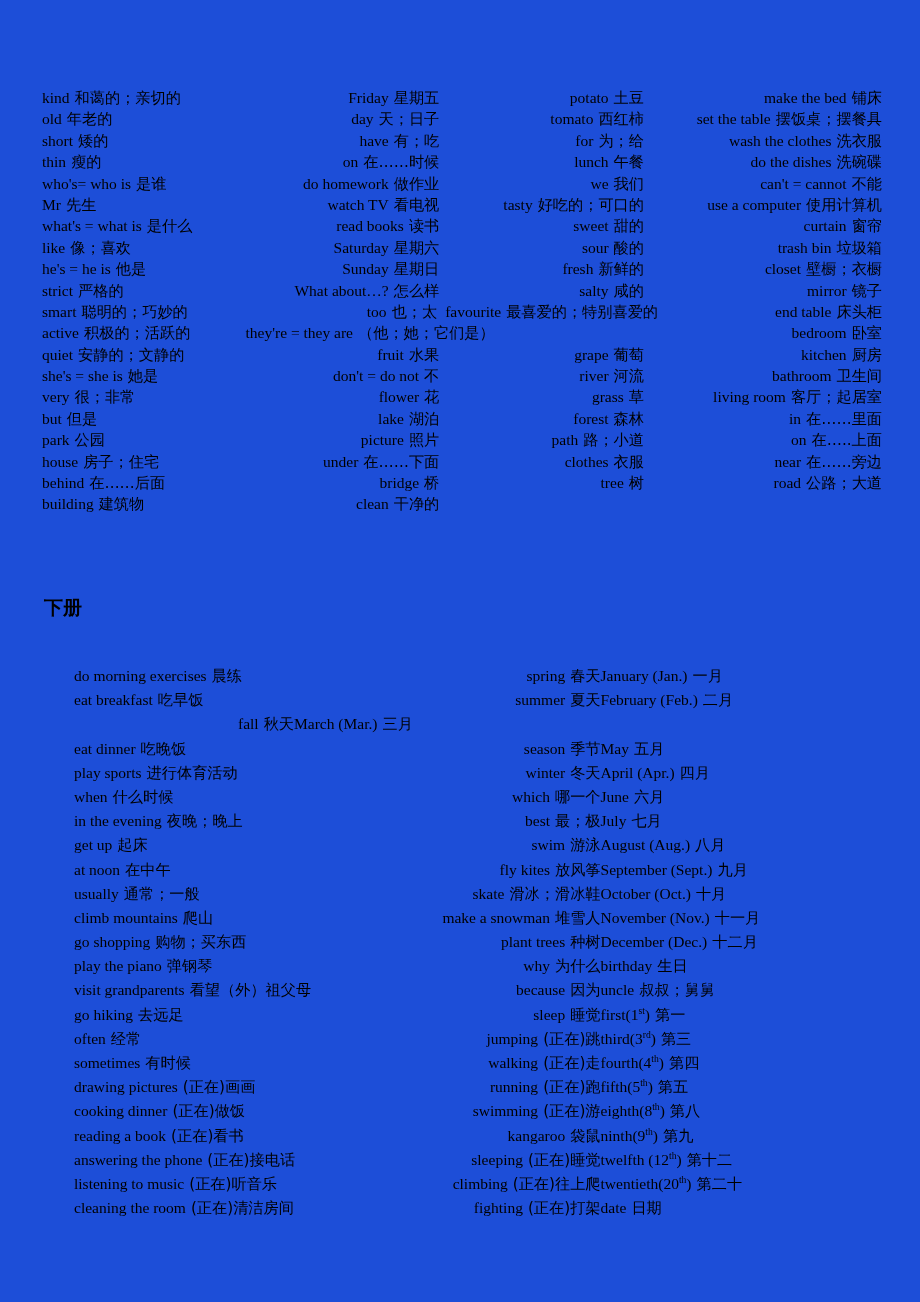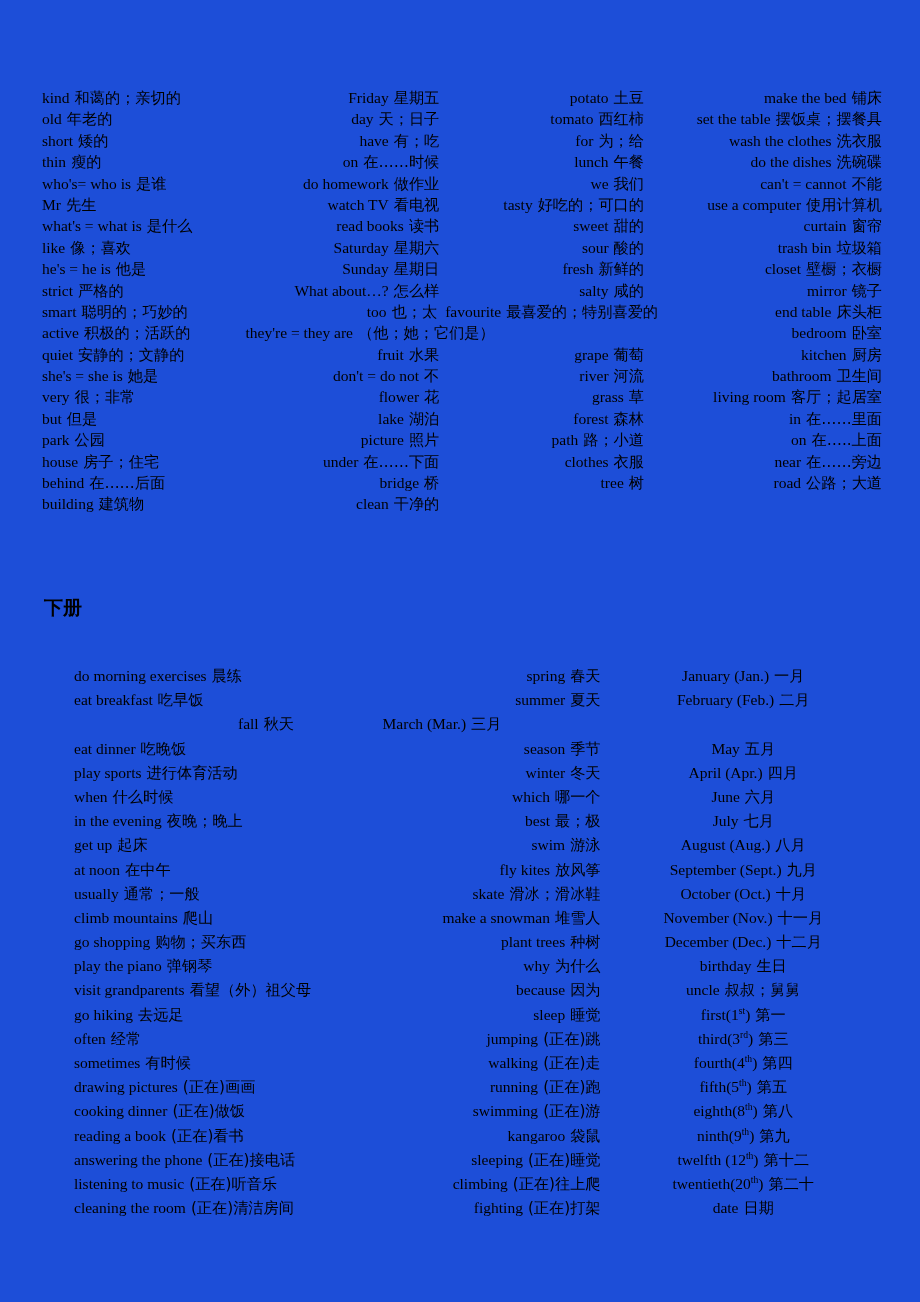--- a/index.html
+++ b/index.html
@@ -67,21 +67,21 @@
     margin-top: 48px;
   }
   .sec2 .row {
     display: flex;
     align-items: baseline;
     height: 24.2px;
     white-space: nowrap;
   }
   .sec2 .c1 { width: 296px; text-align: left; padding-left: 30px; }
   .sec2 .c2 { width: 250px; text-align: right; }
-  .sec2 .c3 { width: 296px; text-align: center; }
+  .sec2 .c3 { width: 296px; text-align: left; }
 
   sup {
     font-size: 0.62em;
     vertical-align: super;
     line-height: 0;
   }
 </style>
 </head>
 <body>
 

